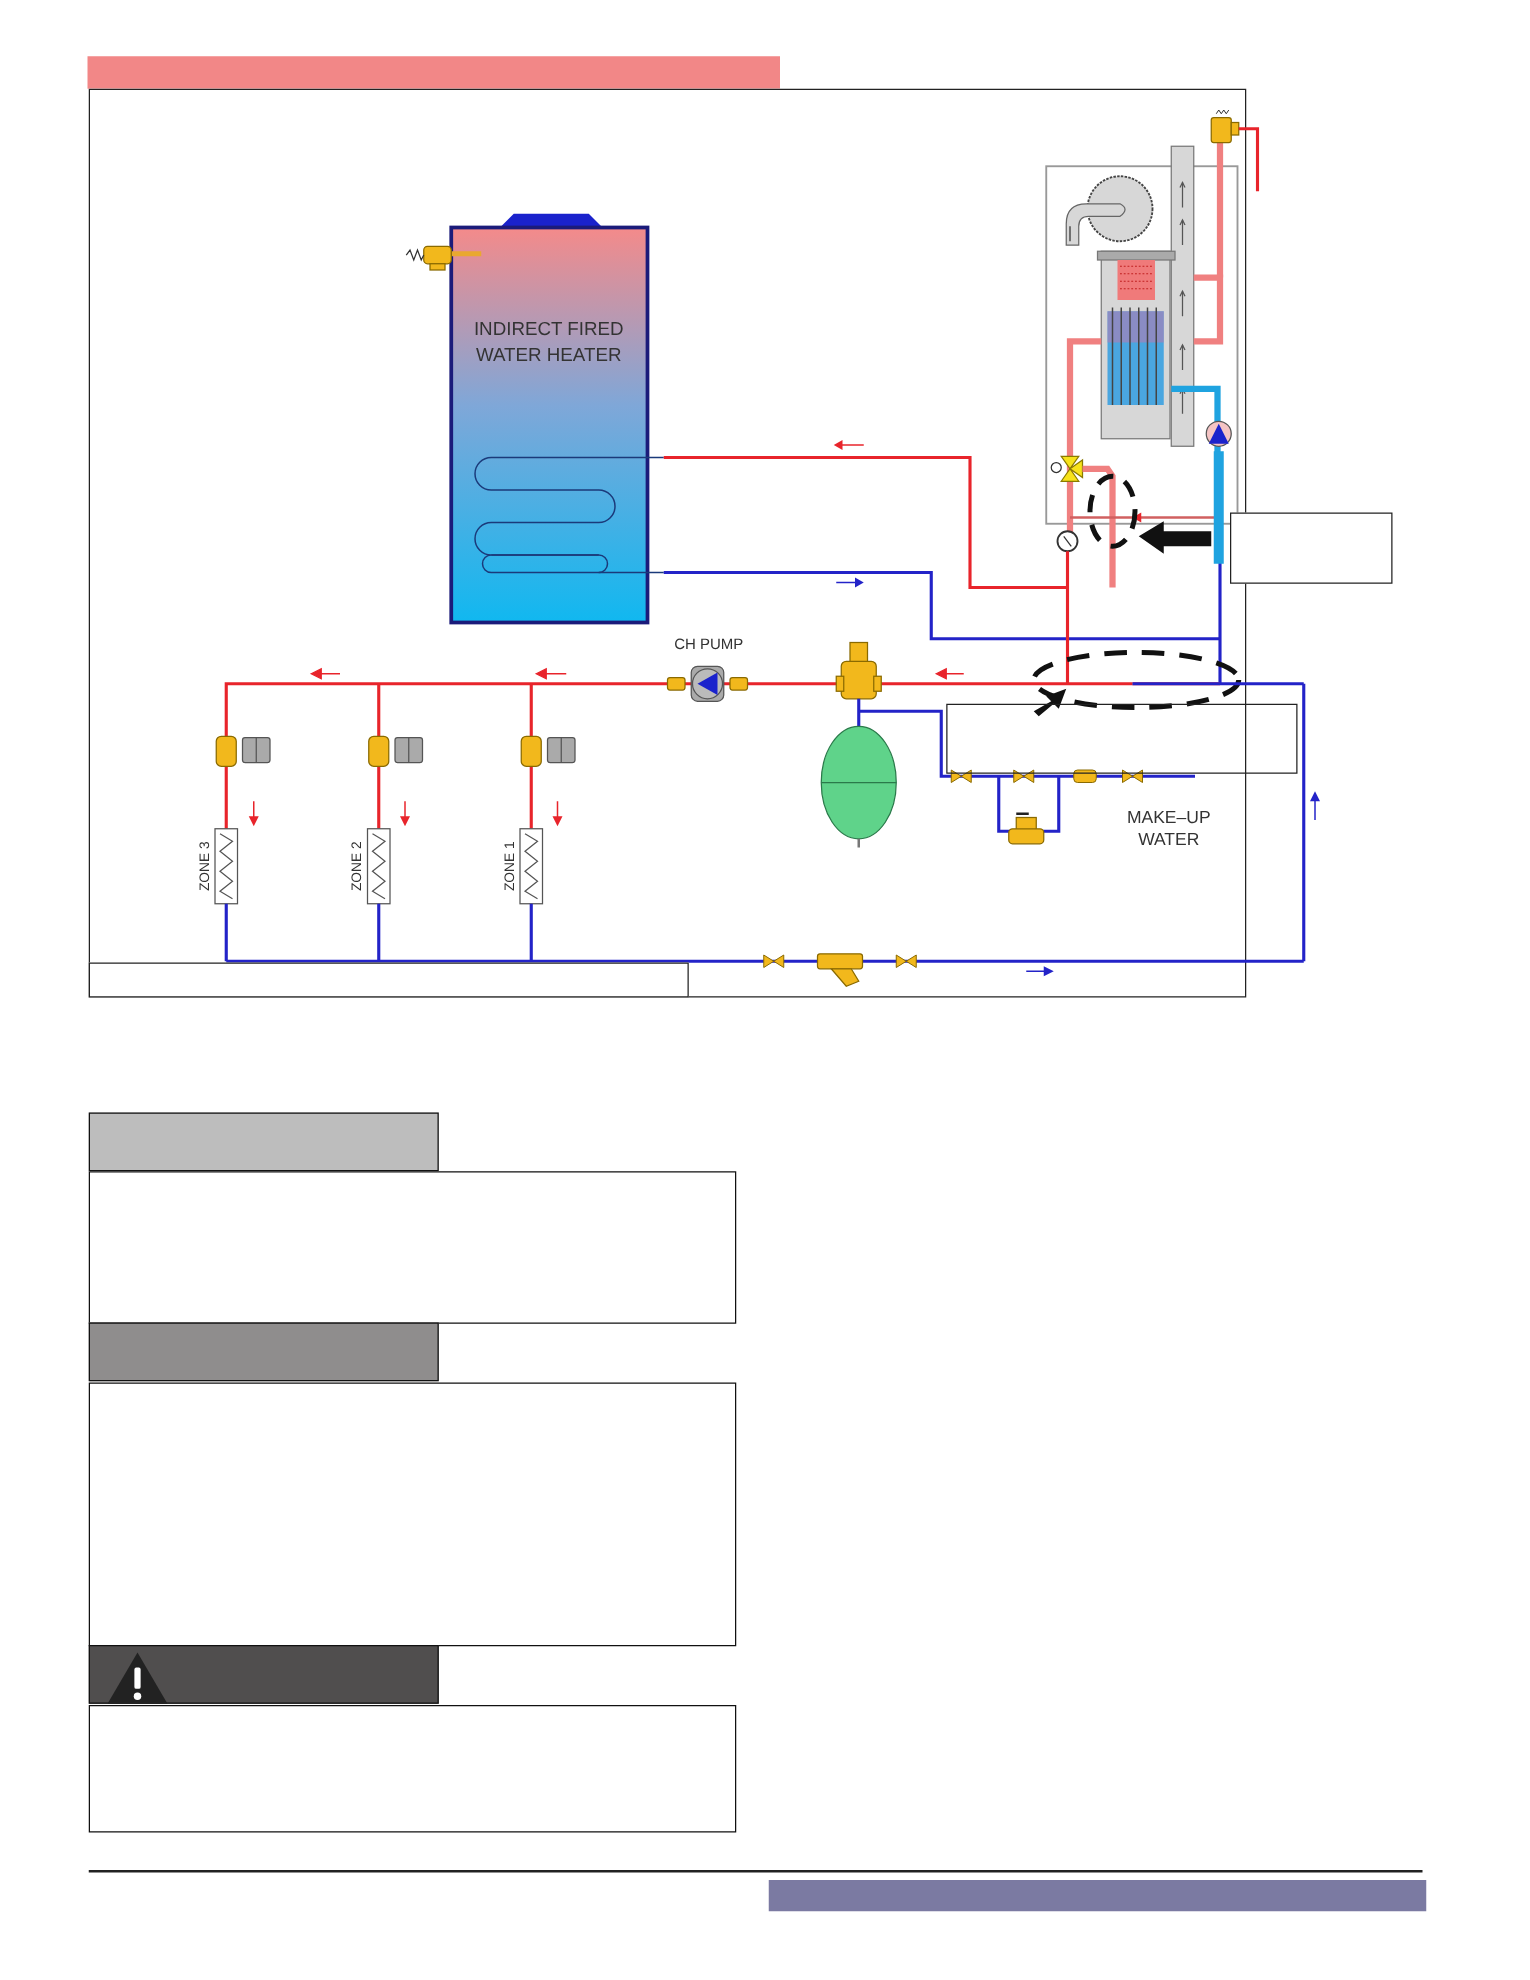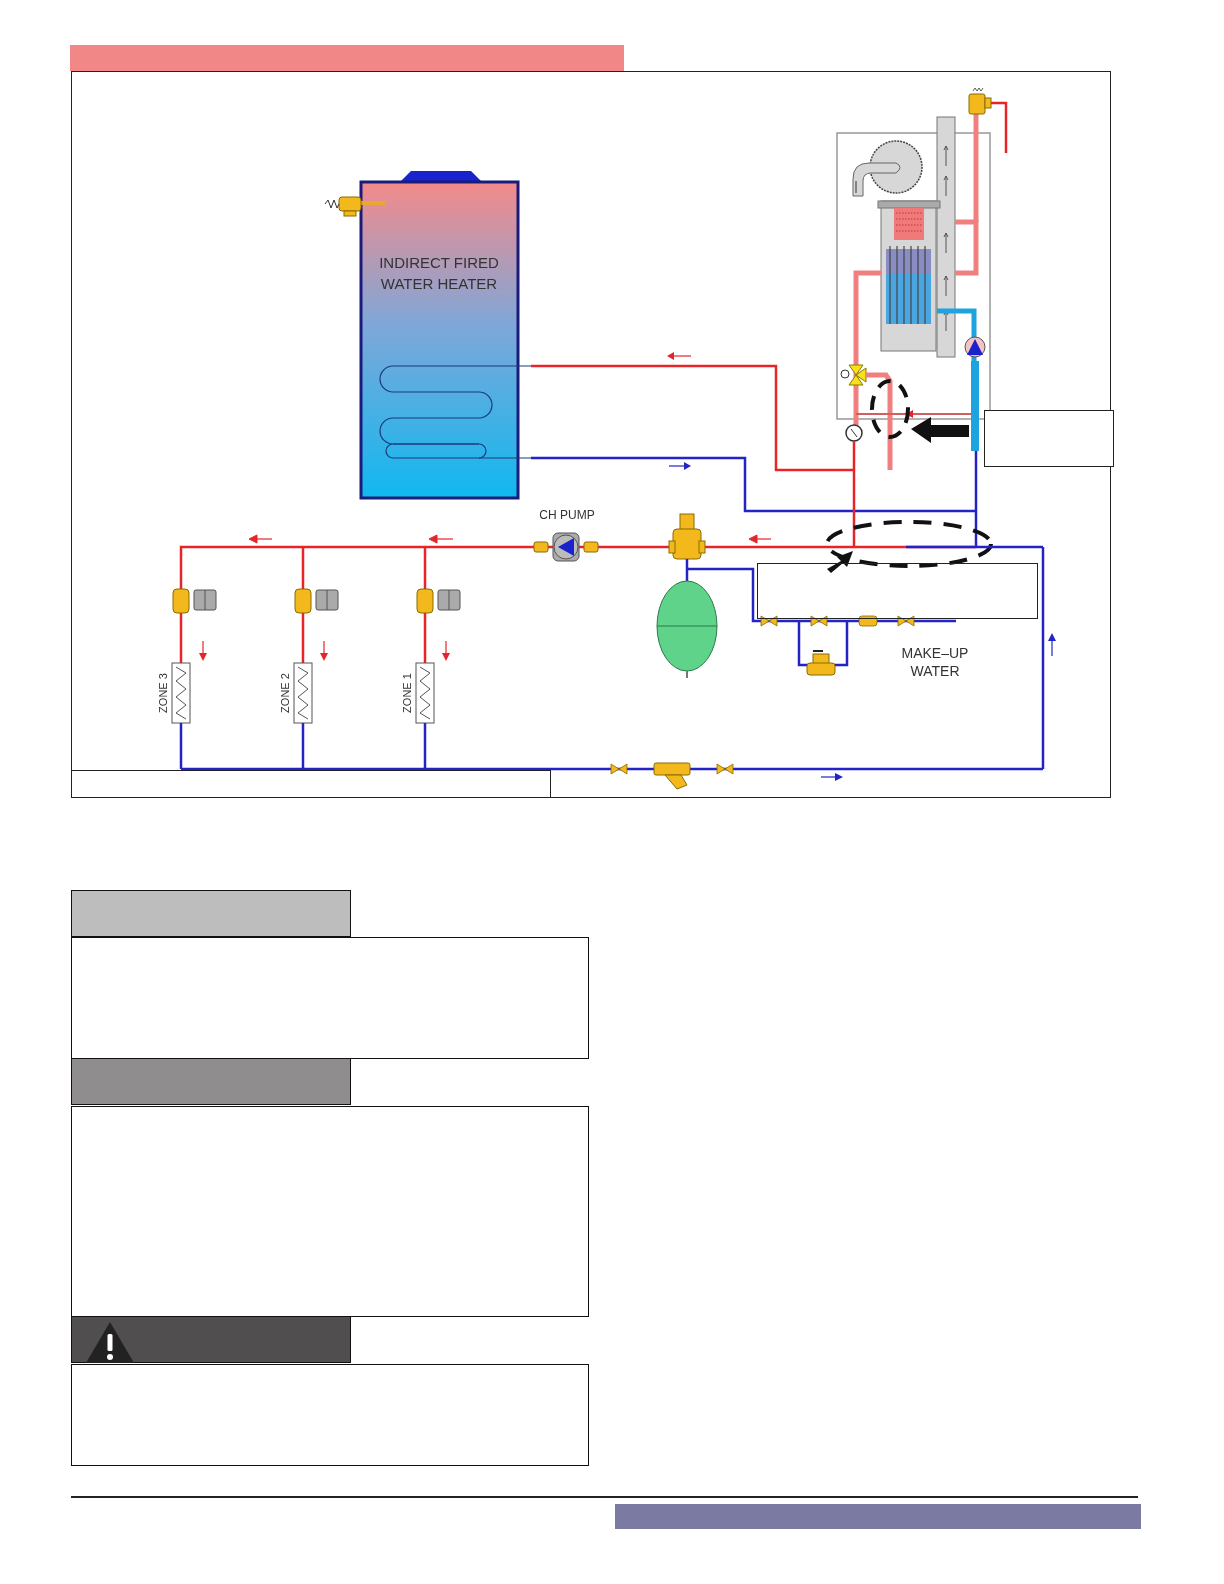--- a/index.html
+++ b/index.html
@@ -1,19 +1,19 @@
 <!DOCTYPE html>
 <html><head>
 <meta charset="utf-8">
 <style>
   html, body { margin: 0; padding: 0; background: #ffffff; }
   body { width: 1224px; height: 1584px; position: relative; overflow: hidden; font-family: "Liberation Sans", sans-serif; }
   .abs { position: absolute; box-sizing: border-box; }
   #header-bar { left: 70px; top: 45px; width: 554px; height: 26px; background: #f28787; }
-  #diagram-frame { left: 71px; top: 71px; width: 1040px; height: 727px; border: 1.5px solid #222; background: #fff; }
+  #diagram-frame { left: 71px; top: 71px; width: 926px; height: 727px; border: 1.5px solid #222; background: #fff; }
   #diagram-svg { position: absolute; left: 0; top: 0; }
   #caption-box { left: 71px; top: 770px; width: 480px; height: 28px; border: 1px solid #222; background: #fff; }
   #callout-box-1 { left: 984px; top: 410px; width: 130px; height: 57px; border: 1px solid #222; background: #fff; }
   #callout-box-2 { left: 757px; top: 563px; width: 281px; height: 56px; border: 1px solid #222; background: transparent; }
 
   .note-header { left: 71px; width: 280px; height: 47px; border: 1.5px solid #111; }
   .note-body { left: 71px; width: 518px; border: 1.5px solid #111; background: #fff; }
   #notice-header { top: 890px; background: #bdbdbd; }
   #notice-body { top: 937px; height: 122px; }
   #caution-header { top: 1058px; background: #8f8d8d; }

